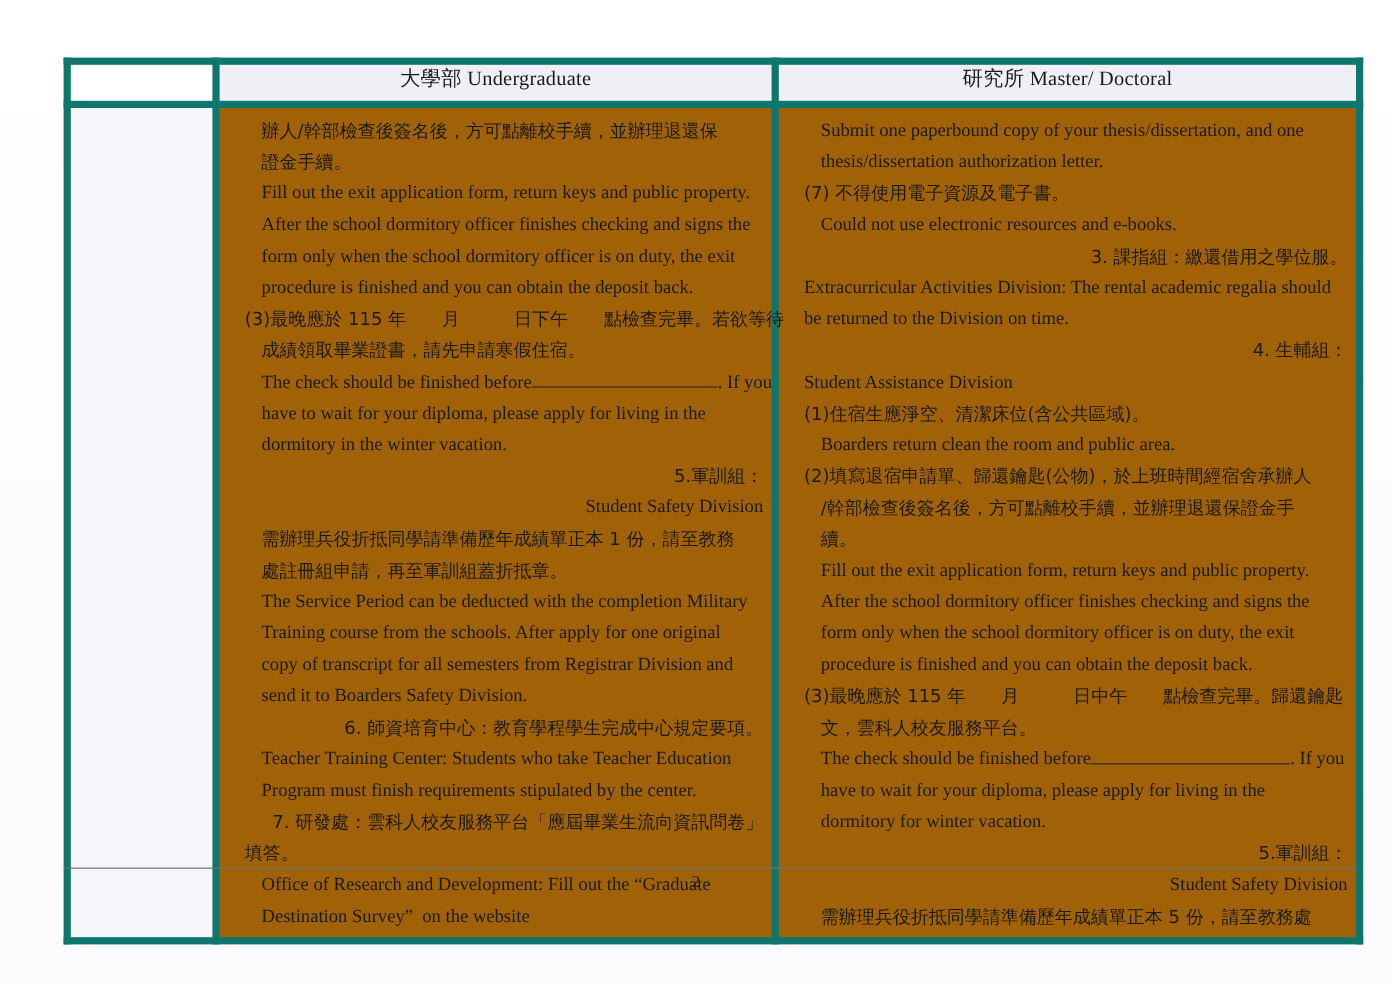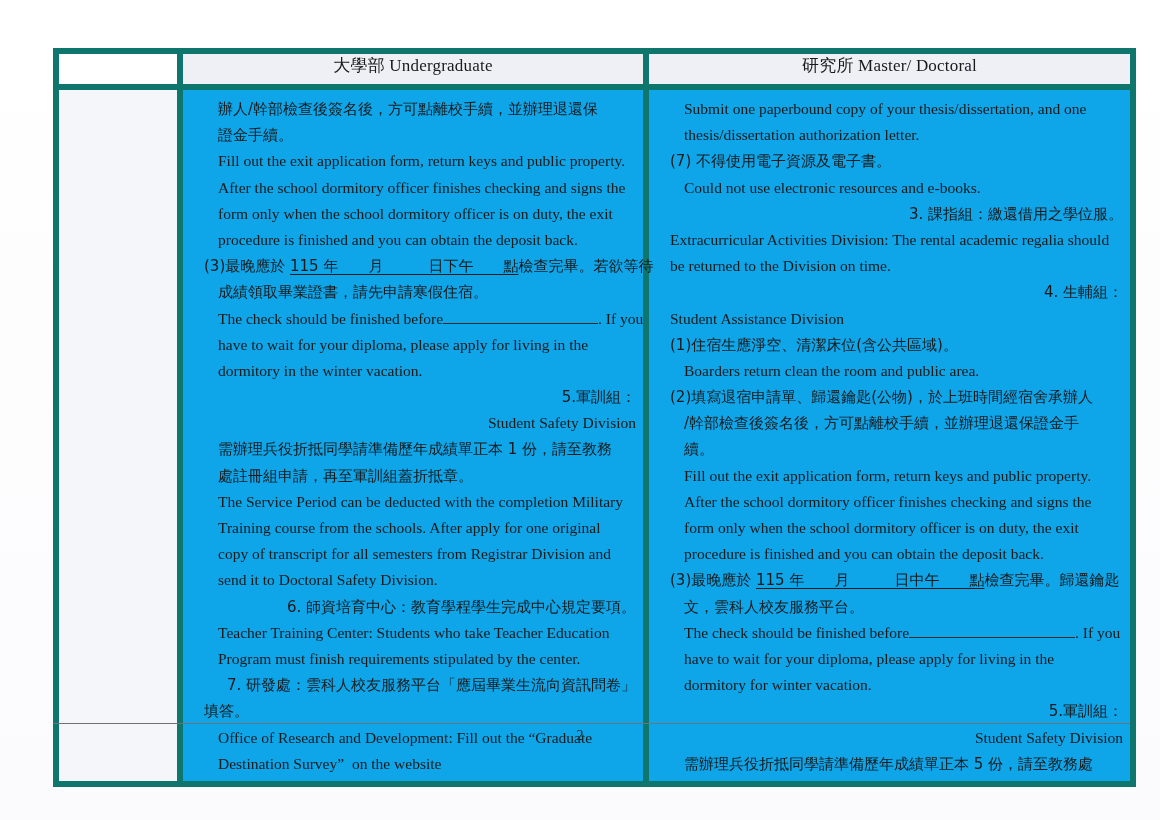--- a/index.html
+++ b/index.html
@@ -55,21 +55,21 @@
     background: #eef0f6;
     font-weight: normal;
     font-size: 17px;
     text-align: center;
     vertical-align: middle;
     letter-spacing: .2px;
   }
   thead th.blank-head { background: #ffffff; }
 
   td.body-cell {
-    background: #0ea5e9;
+    background: #a16207;
     height: 654px;
     padding: 6px 7px 4px 7px;
   }
   td.blank-cell {
     background: #f5f6fa;
   }
 
   .lines {
     font-size: 15.5px;
     line-height: 26.2px;
@@ -80,21 +80,20 @@
     height: 26.2px;
   }
   
   .i0  { padding-left: 0px; text-align: right; }
   .i1  { padding-left: 14px; }
   .i2  { padding-left: 28px; }
 
   .cjk { font-family: "DejaVu Sans", "Liberation Sans", sans-serif; font-size: 15px; }
 
   .ul {
-    text-decoration: underline;
     text-underline-offset: 2.5px;
   }
   .blankline {
     display: inline-block;
     border-bottom: 1px solid #2a2a2a;
     height: 15px;
     vertical-align: baseline;
   }
   .bl-ug   { width: 155px; }
   .bl-grad { width: 166px; }
@@ -153,21 +152,21 @@
               <span class="ln i2"><span>The check should be finished before</span><span class="blankline bl-ug"></span><span>. If you</span></span>
               <span class="ln i2">have to wait for your diploma, please apply for living in the</span>
               <span class="ln i2">dormitory in the winter vacation.</span>
               <span class="ln i0 cjk">5.軍訓組：</span>
               <span class="ln i0">Student Safety Division</span>
               <span class="ln i2 cjk">需辦理兵役折抵同學請準備歷年成績單正本 1 份，請至教務</span>
               <span class="ln i2 cjk">處註冊組申請，再至軍訓組蓋折抵章。</span>
               <span class="ln i2">The Service Period can be deducted with the completion Military</span>
               <span class="ln i2">Training course from the schools. After apply for one original</span>
               <span class="ln i2">copy of transcript for all semesters from Registrar Division and</span>
-              <span class="ln i2">send it to Doctoral Safety Division.</span>
+              <span class="ln i2">send it to Boarders Safety Division.</span>
               <span class="ln i0 cjk">6. 師資培育中心：教育學程學生完成中心規定要項。</span>
               <span class="ln i2">Teacher Training Center: Students who take Teacher Education</span>
               <span class="ln i2">Program must finish requirements stipulated by the center.</span>
               <span class="ln i0 cjk">7. 研發處：雲科人校友服務平台「應屆畢業生流向資訊問卷」</span>
               <span class="ln i1 cjk">填答。</span>
               <span class="ln i2">Office of Research and Development: Fill out the “Graduate</span>
               <span class="ln i2">Destination Survey”  on the website</span>
             </div>
         </td>
         <td class="body-cell">

